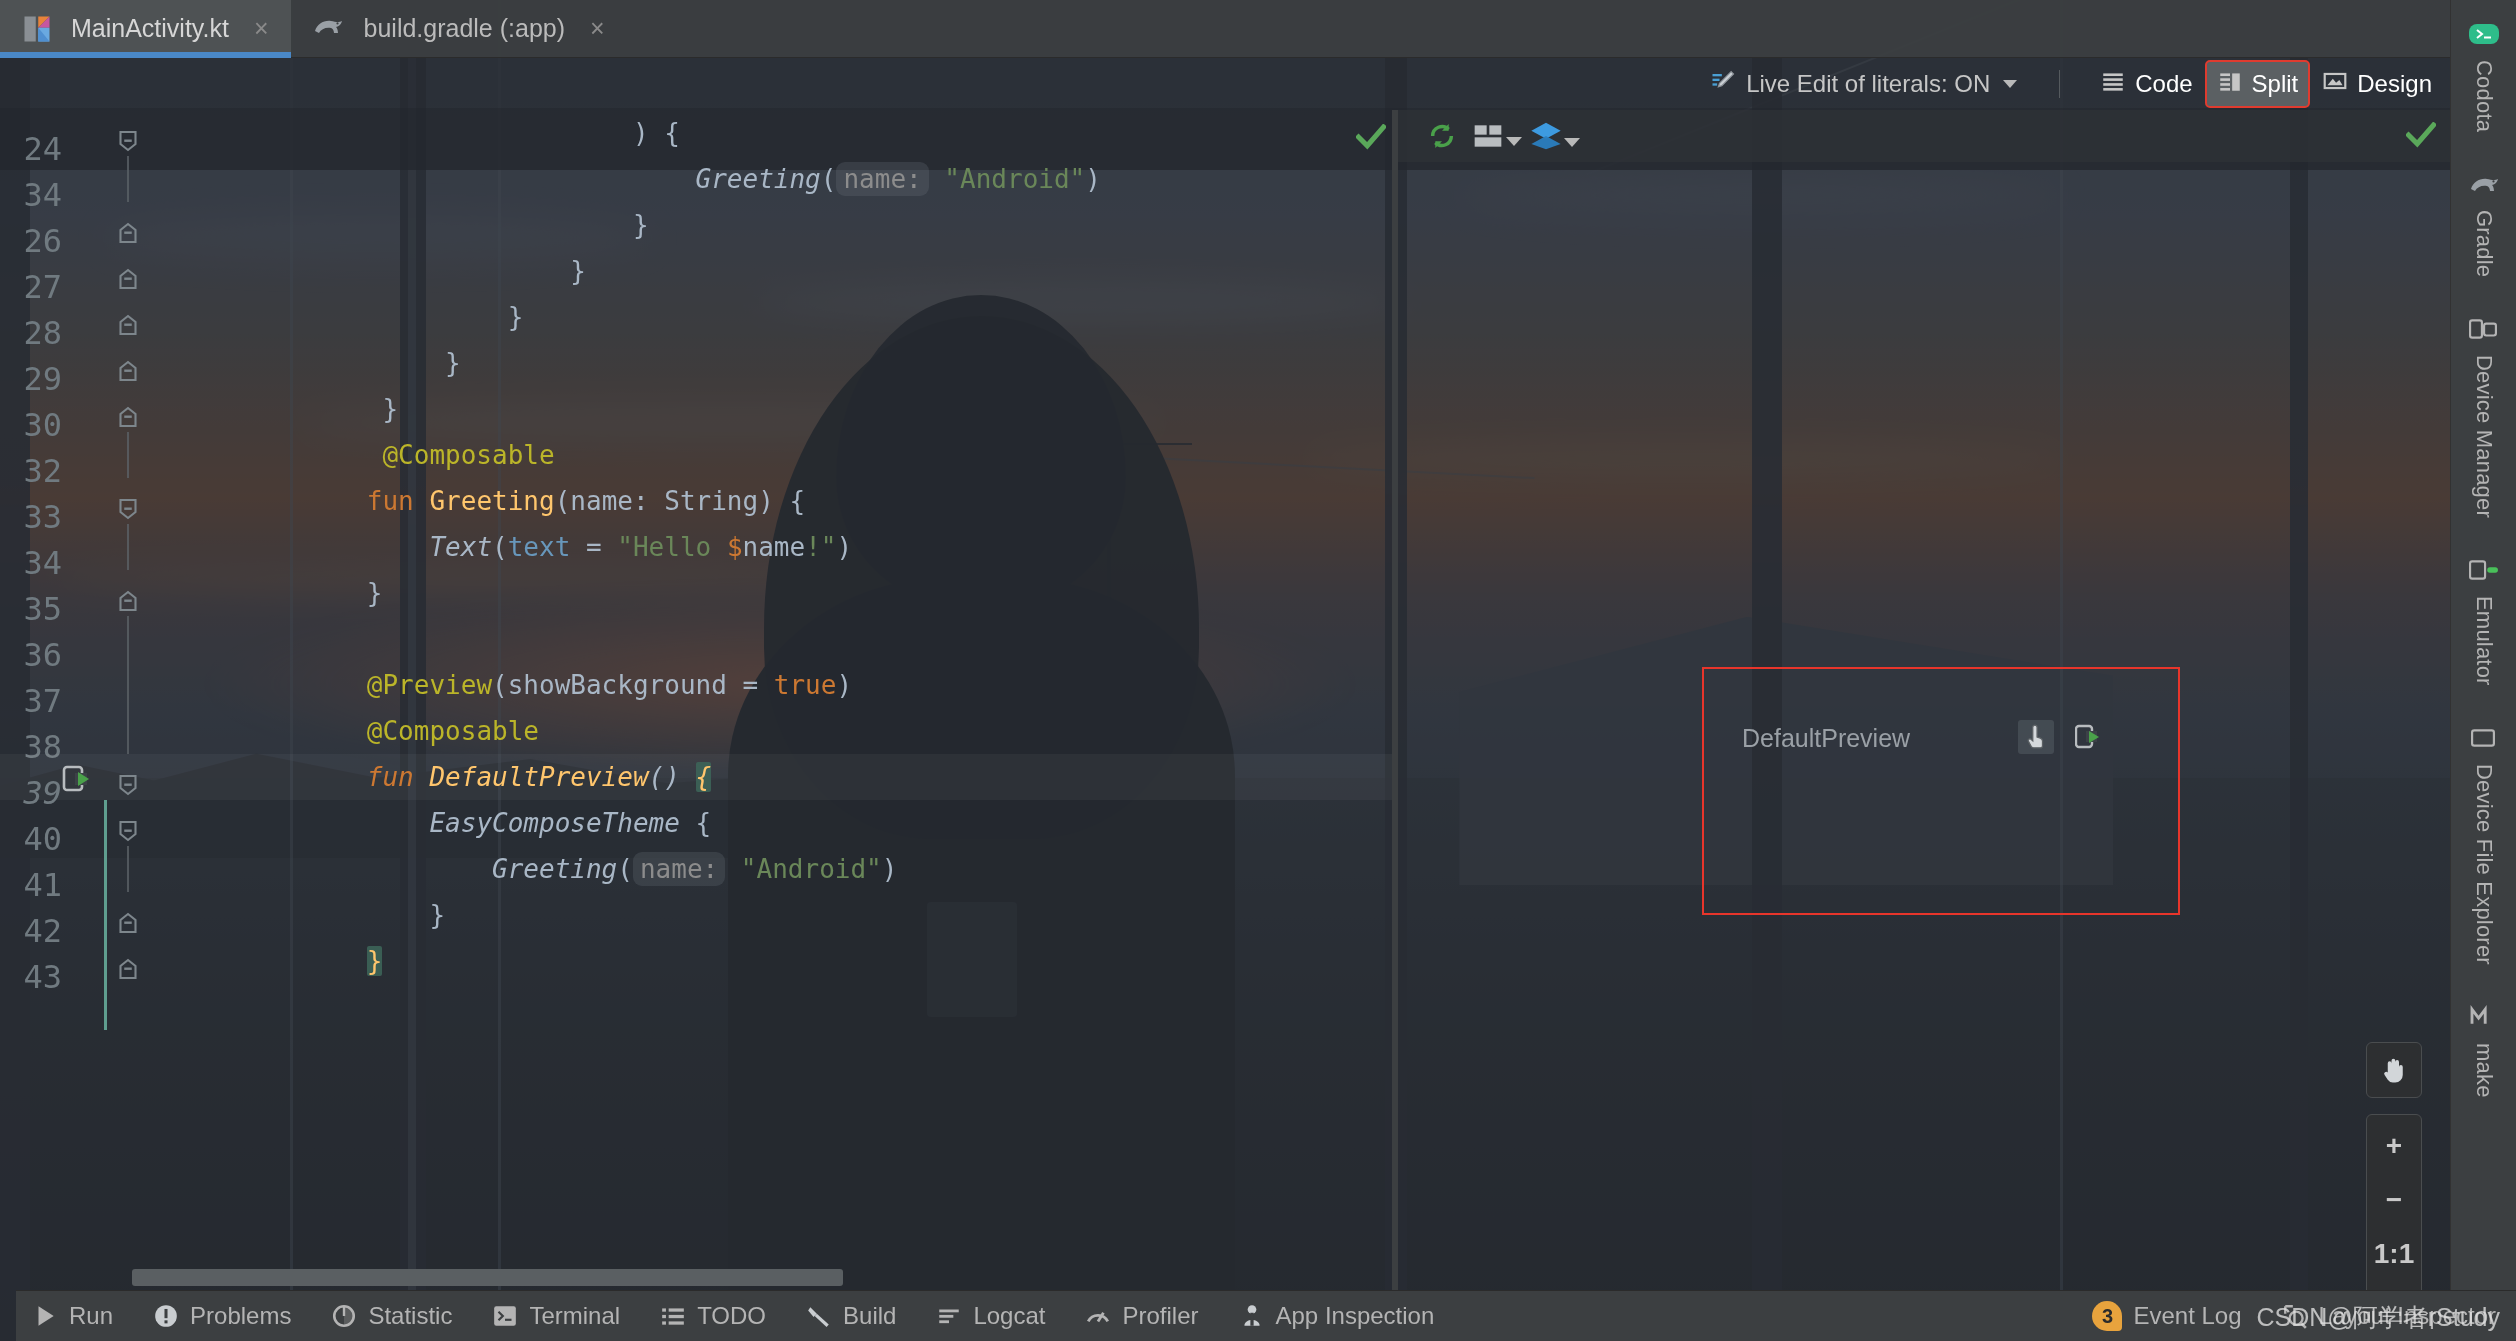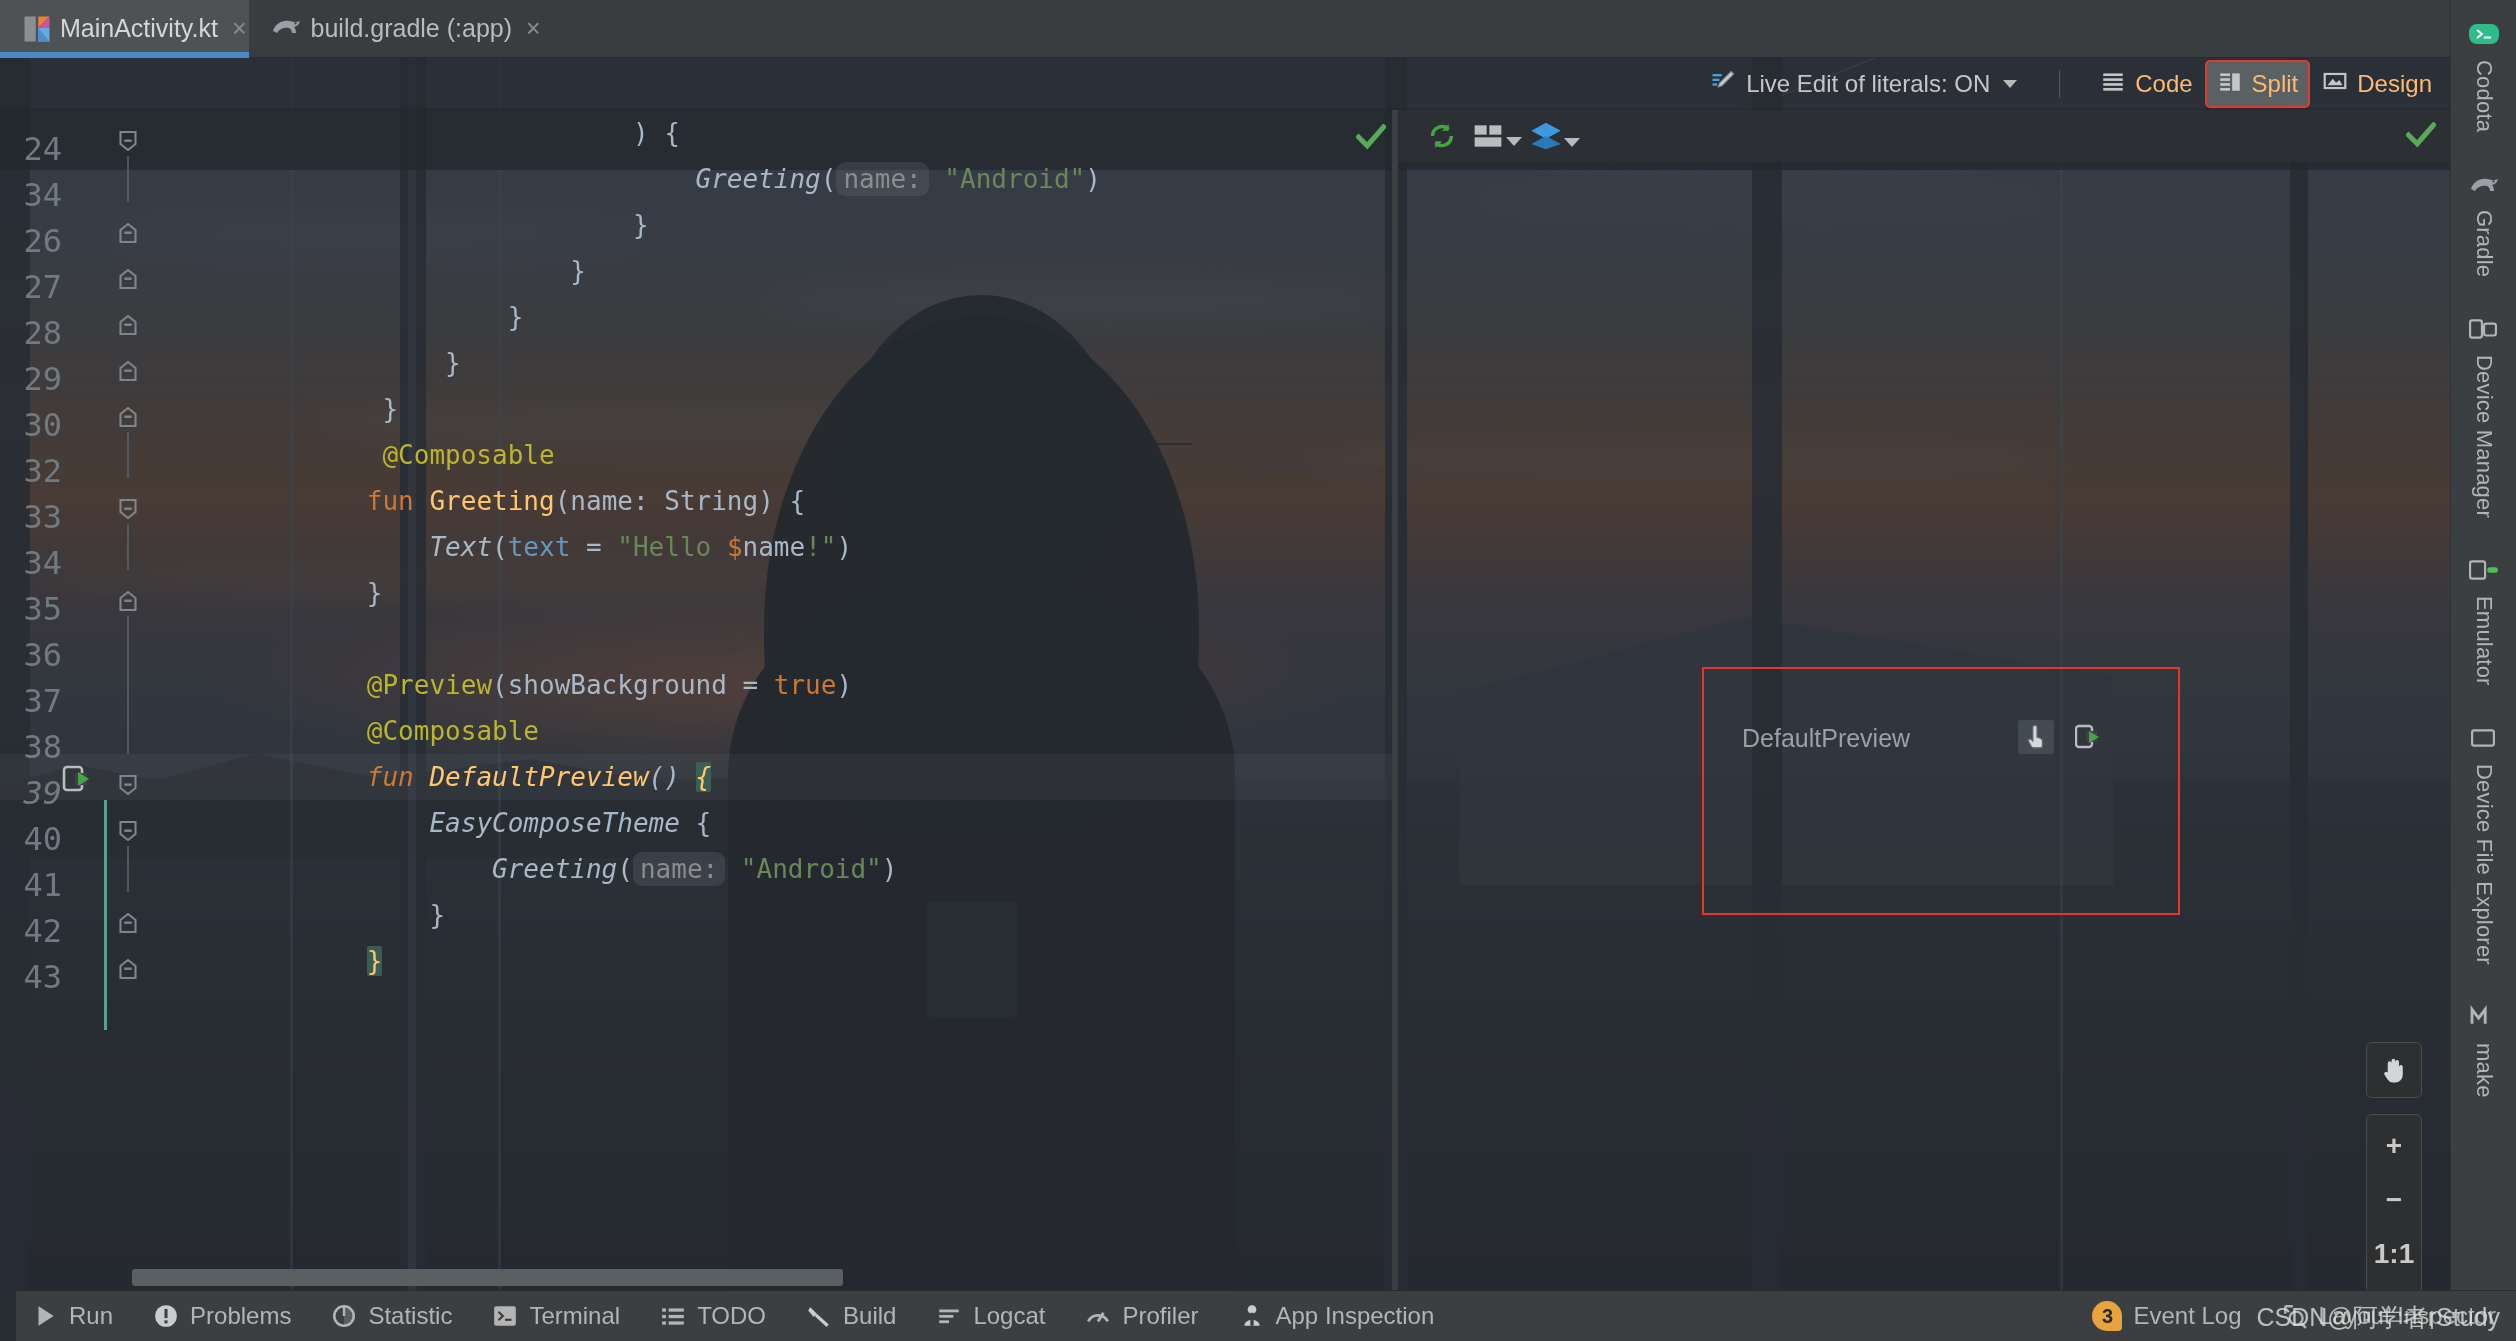--- a/index.html
+++ b/index.html
@@ -158,22 +158,22 @@
     width: 2465px; height: 58px;
     background: rgba(60,63,65,.92);
     display: flex;
     align-items: stretch;
     border-bottom: 1px solid #2b2b2b;
     z-index: 40;
   }
   .tab {
     display: flex;
     align-items: center;
-    gap: 8px;
-    padding: 0 2px 0 22px;
+    gap: 19px;
+    padding: 0 22px 0 22px;
     position: relative;
     cursor: default;
     color: #bbbbbb;
     font-size: 25px;
   }
   .tab.active { background: #4e5254; color: #d6d6d6; }
   .tab.active::after {
     content: "";
     position: absolute;
     left: 0; right: 0; bottom: -1px;
@@ -216,21 +216,21 @@
   }
   .mode-group {
     display: flex;
     align-items: center;
     gap: 0;
   }
   .mode-btn {
     display: flex;
     align-items: center;
     gap: 9px;
-    color: #fdba74;
+    color: #ffffff;
     font-size: 24px;
     padding: 6px 10px;
     border: 2px solid transparent;
     border-radius: 4px;
     cursor: default;
     white-space: nowrap;
   }
   .mode-btn.selected {
     background: #5b6063;
     border-color: #e03b2f;

